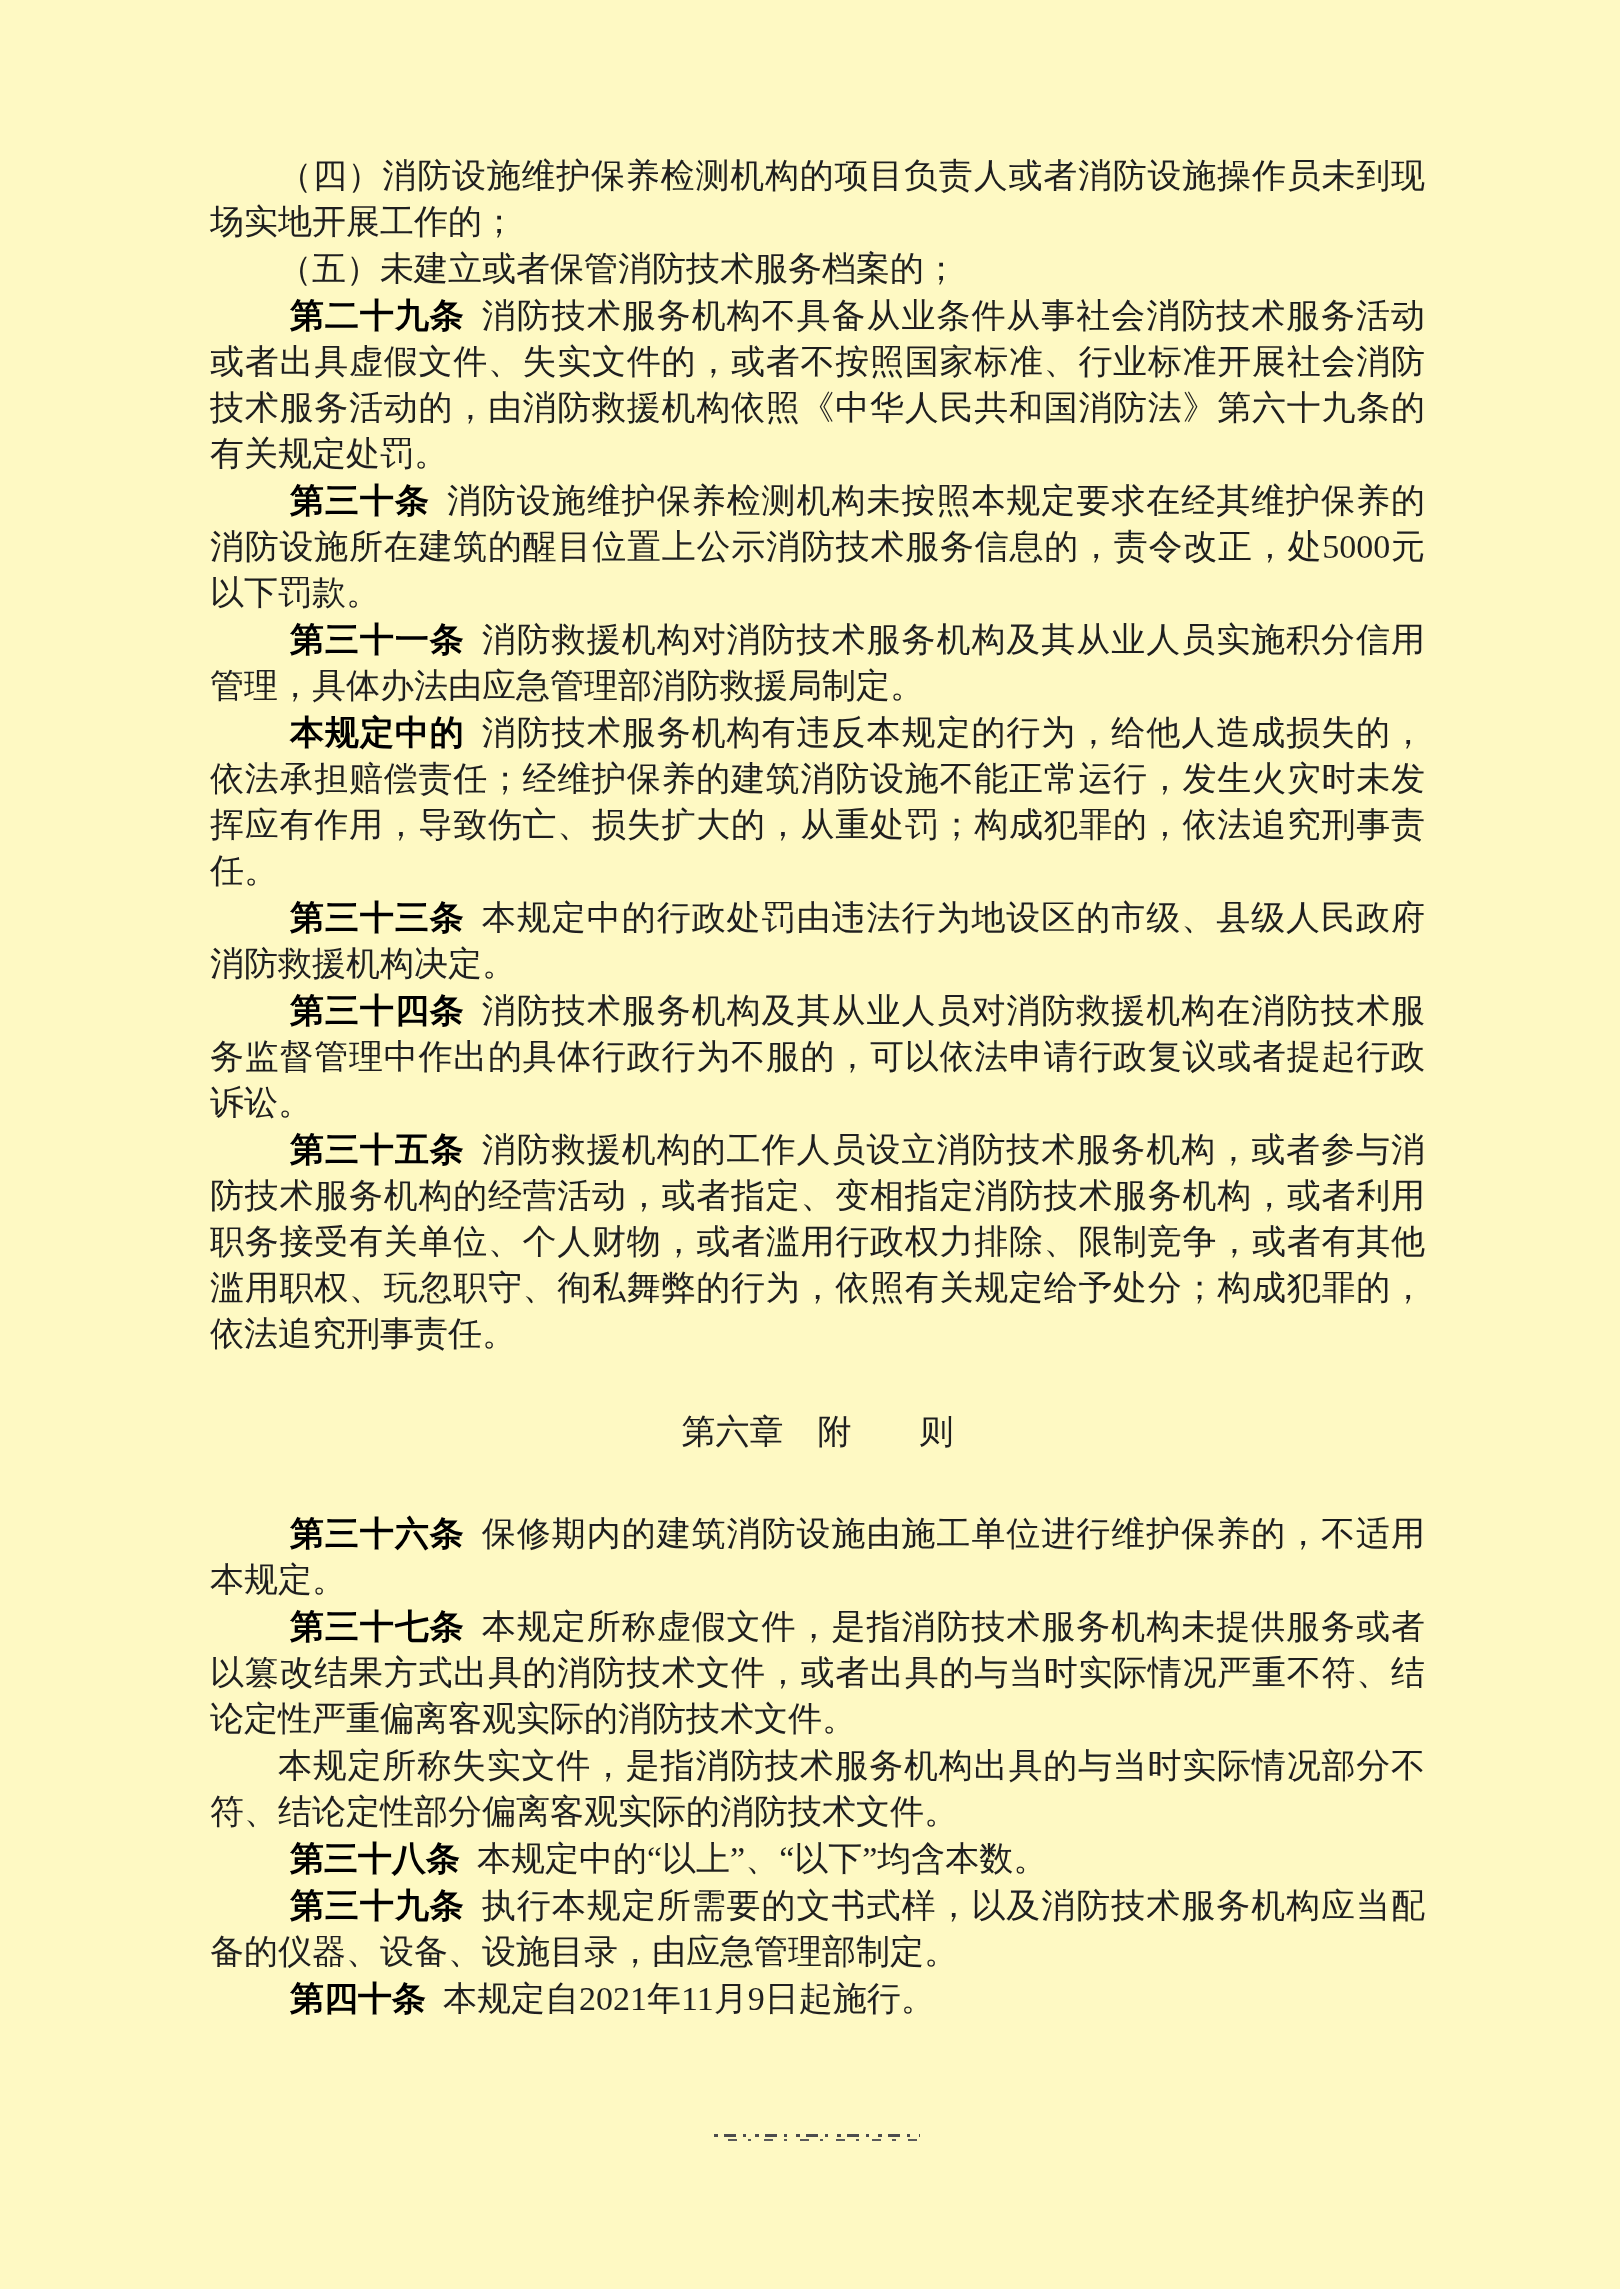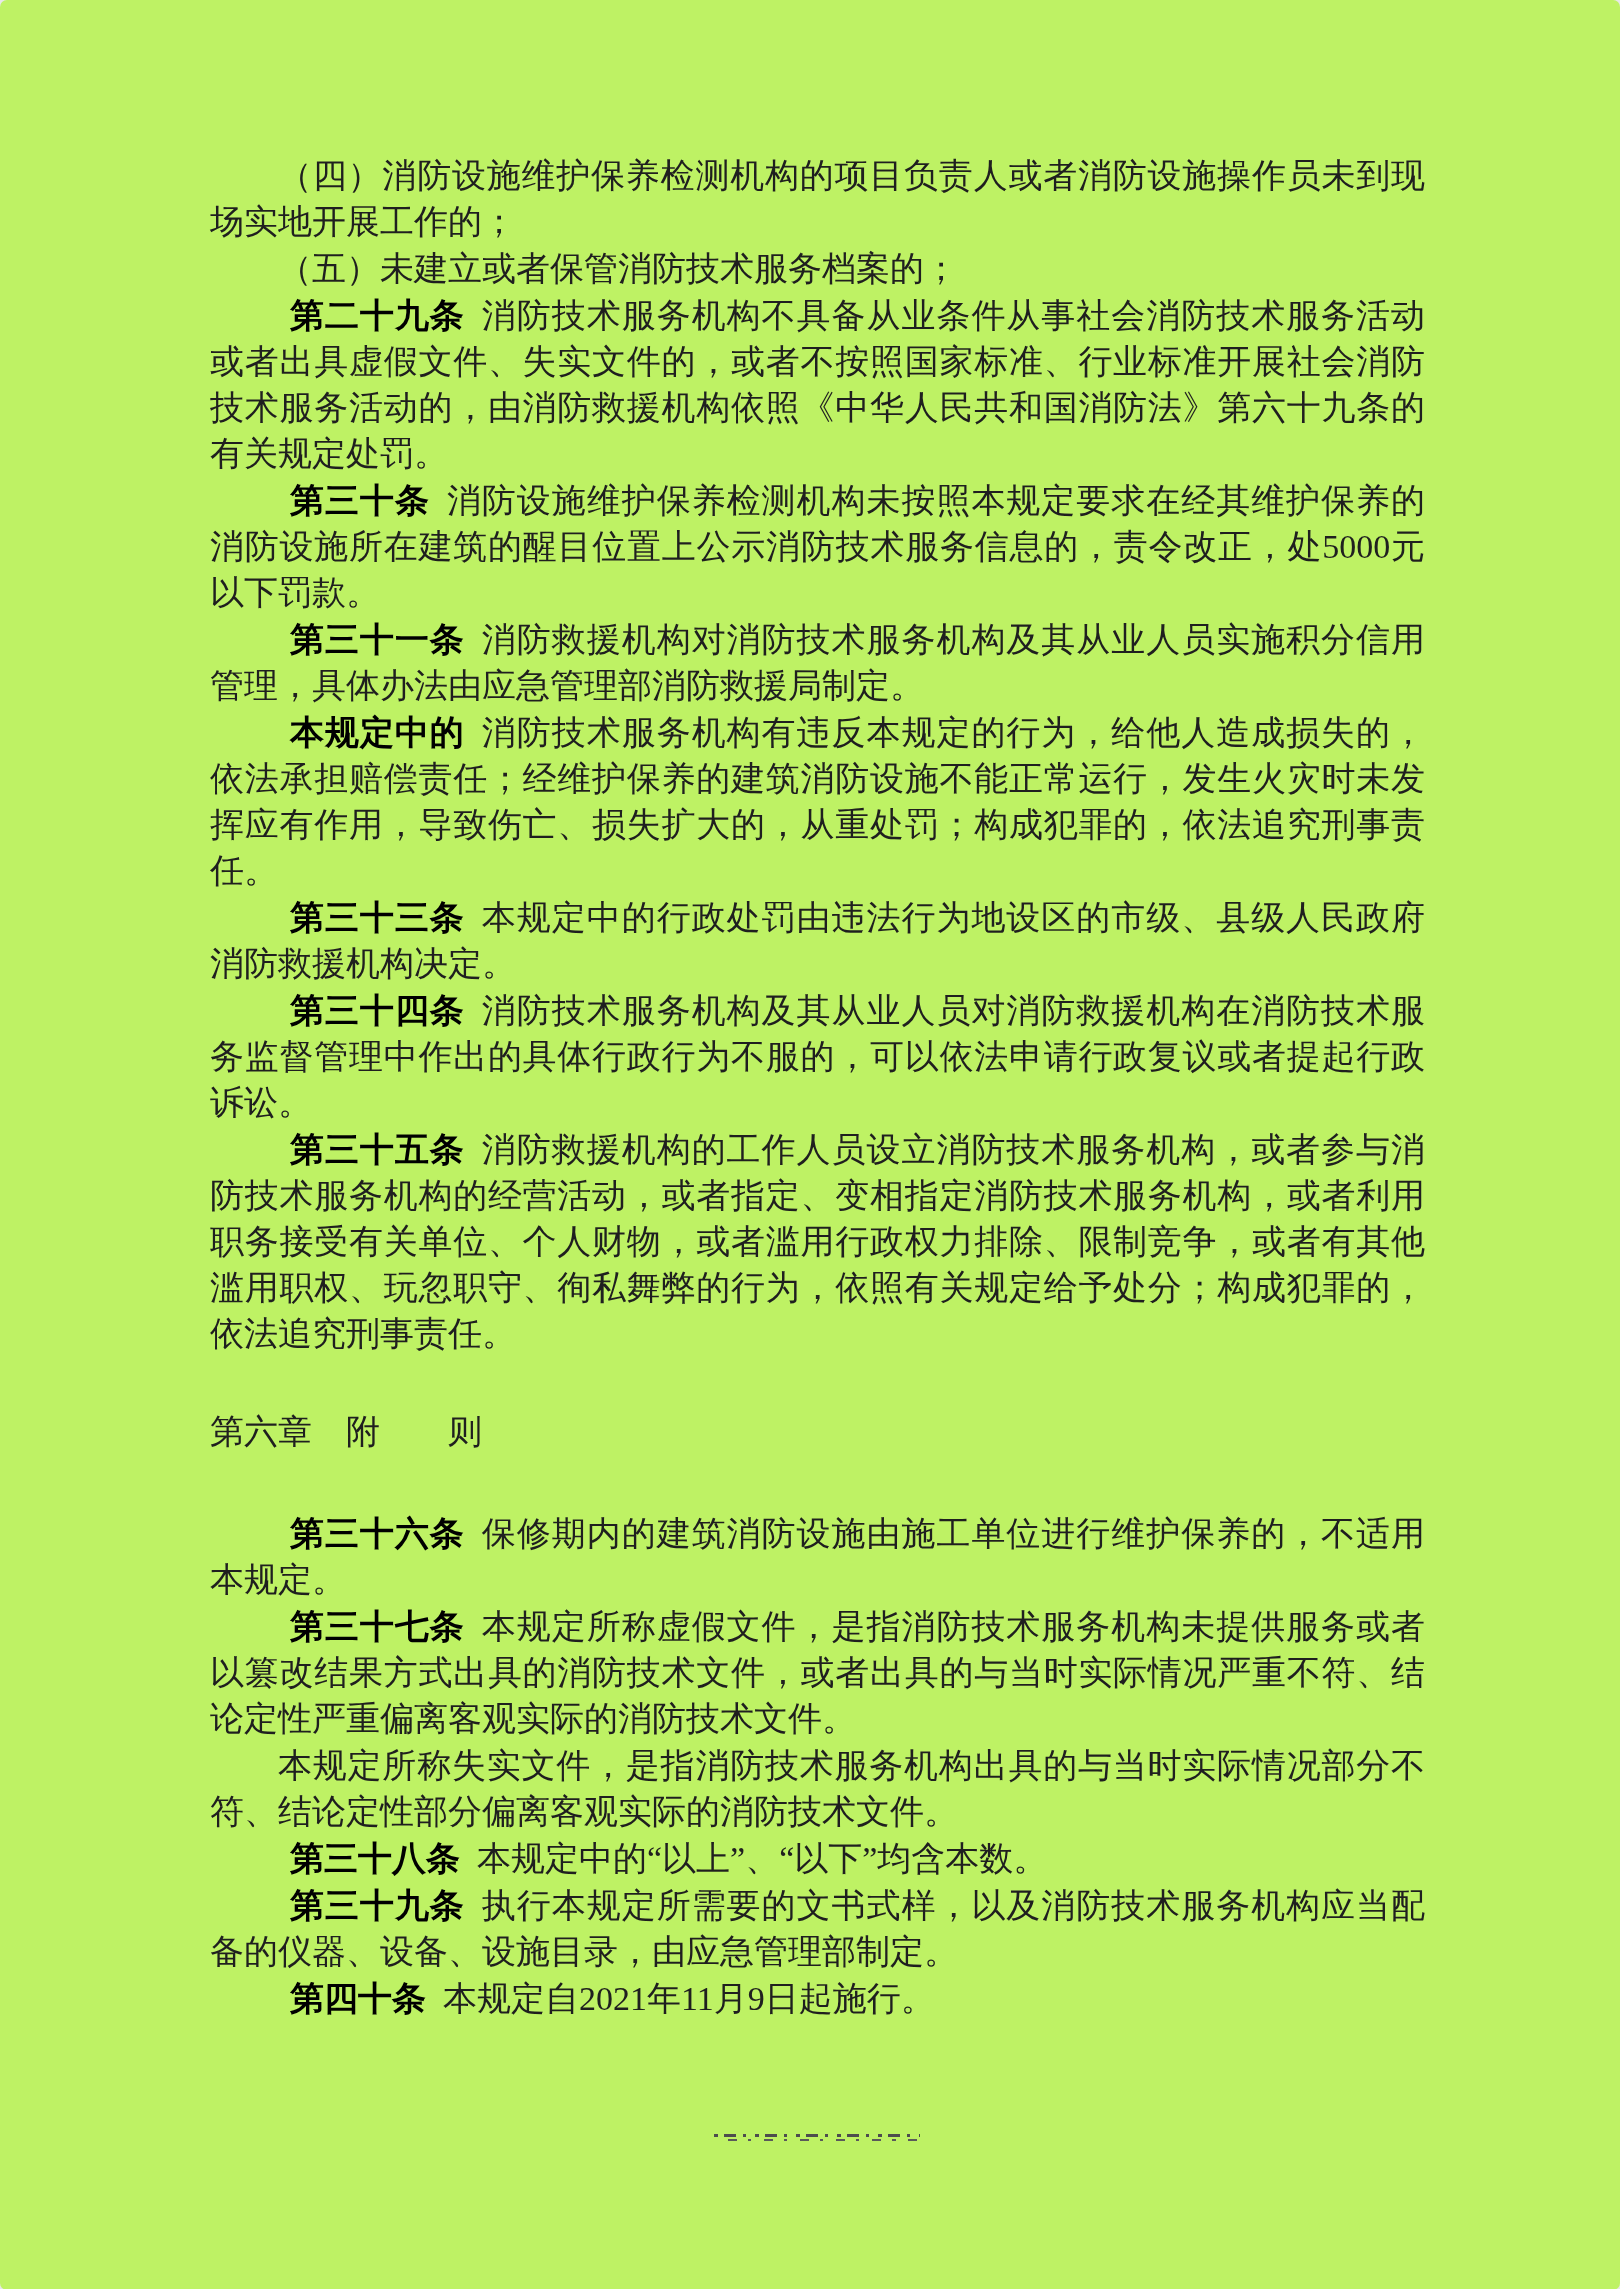--- a/index.html
+++ b/index.html
@@ -1,24 +1,23 @@
 <!DOCTYPE html>
 <html lang="zh"><head>
 <meta charset="utf-8">
 <style>
   html, body { margin: 0; padding: 0; background: #e8e8e8; }
   .page {
     position: relative;
     width: 1620px;
     height: 2290px;
-    background: #bef264;
+    background: #fef9c3;
     overflow: hidden;
     font-family: "Liberation Serif", "DejaVu Serif", serif;
     color: #1f1f1f;
-    border-radius: 7px;
   }
   .content {
     position: absolute;
     left: 210px;
     top: 152px;
     width: 1215px;
   }
   .para {
     margin: 0;
     font-size: 34px;
@@ -32,20 +31,21 @@
     font-family: "Liberation Sans", "DejaVu Sans", sans-serif;
     font-weight: 700;
     color: #000000;
   }
   .term:not(:empty) { margin-right: 0.5em; margin-left: 12px; }
   .chapter-heading {
     margin: 52px 0 55px 0;
     font-size: 34px;
     line-height: 46px;
     font-weight: 400;
+    text-align: center;
     text-indent: 0;
     color: #1f1f1f;
     font-family: "Liberation Serif", "DejaVu Serif", serif;
   }
   
   .footer-clip {
     position: absolute;
     left: 714px;
     top: 2133px;
     width: 206px;

